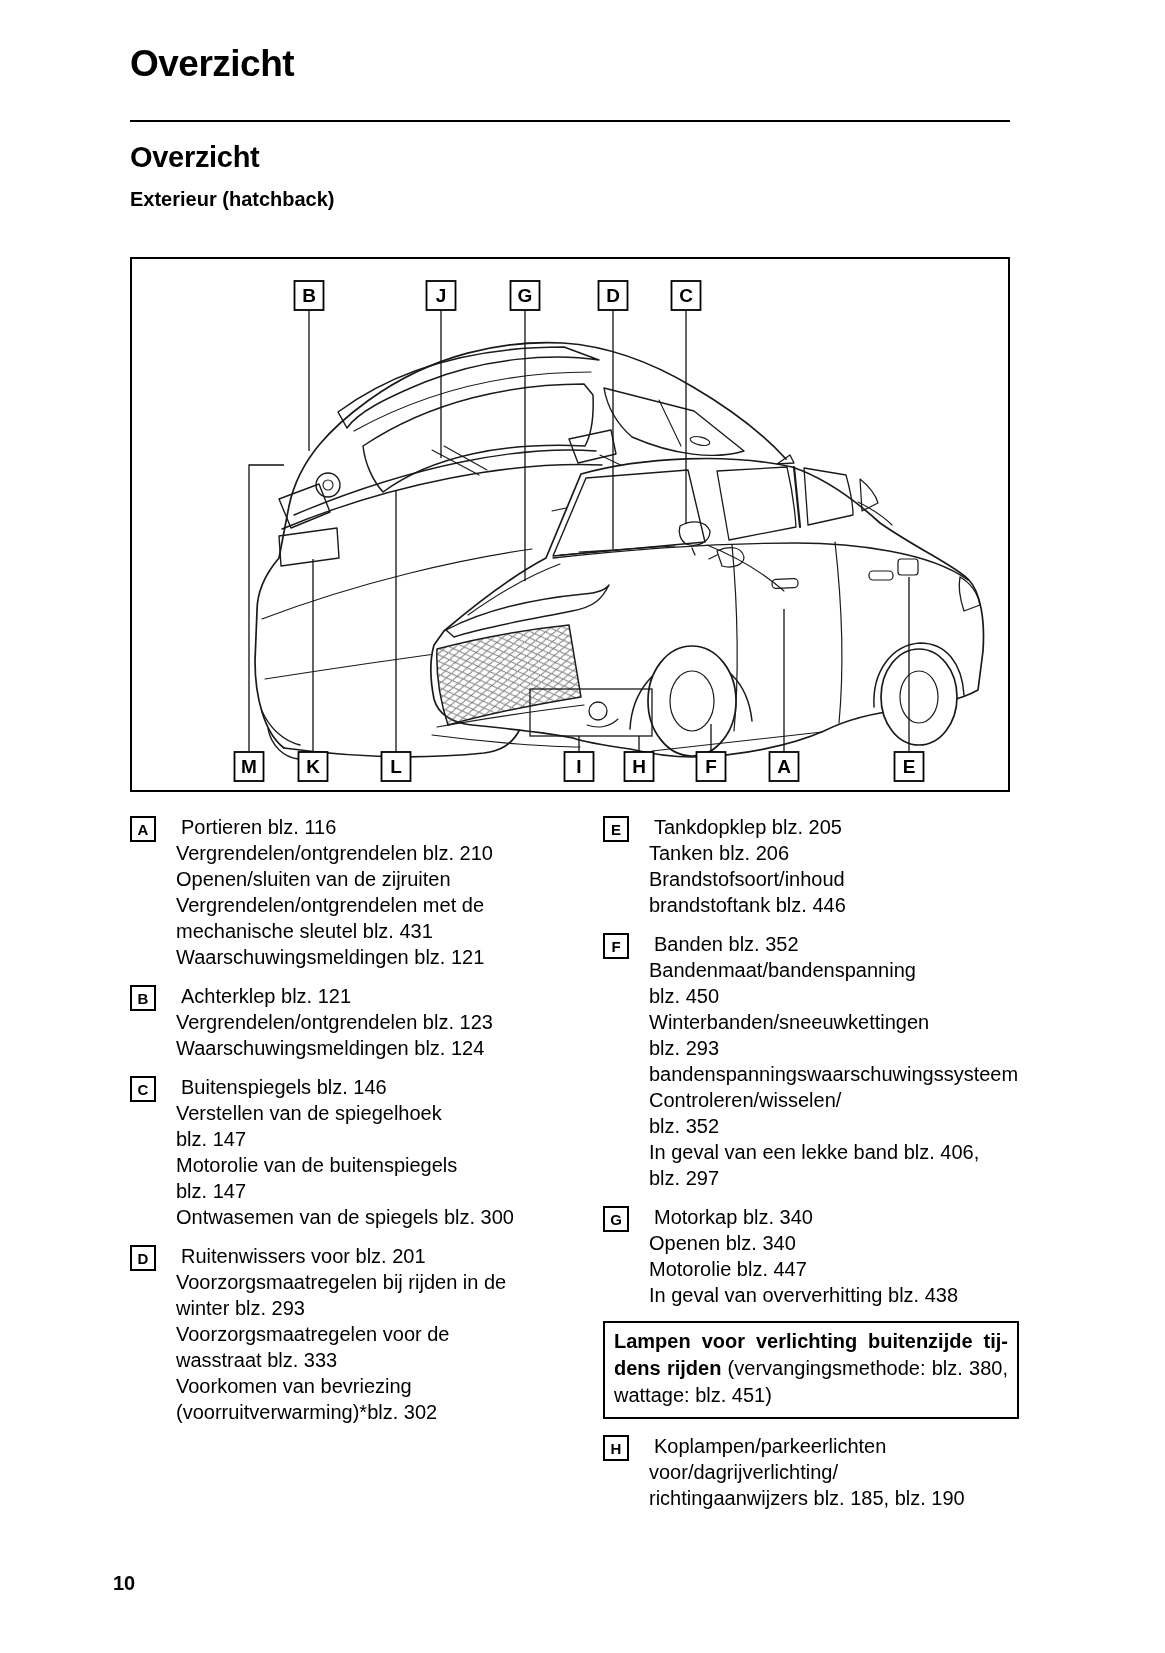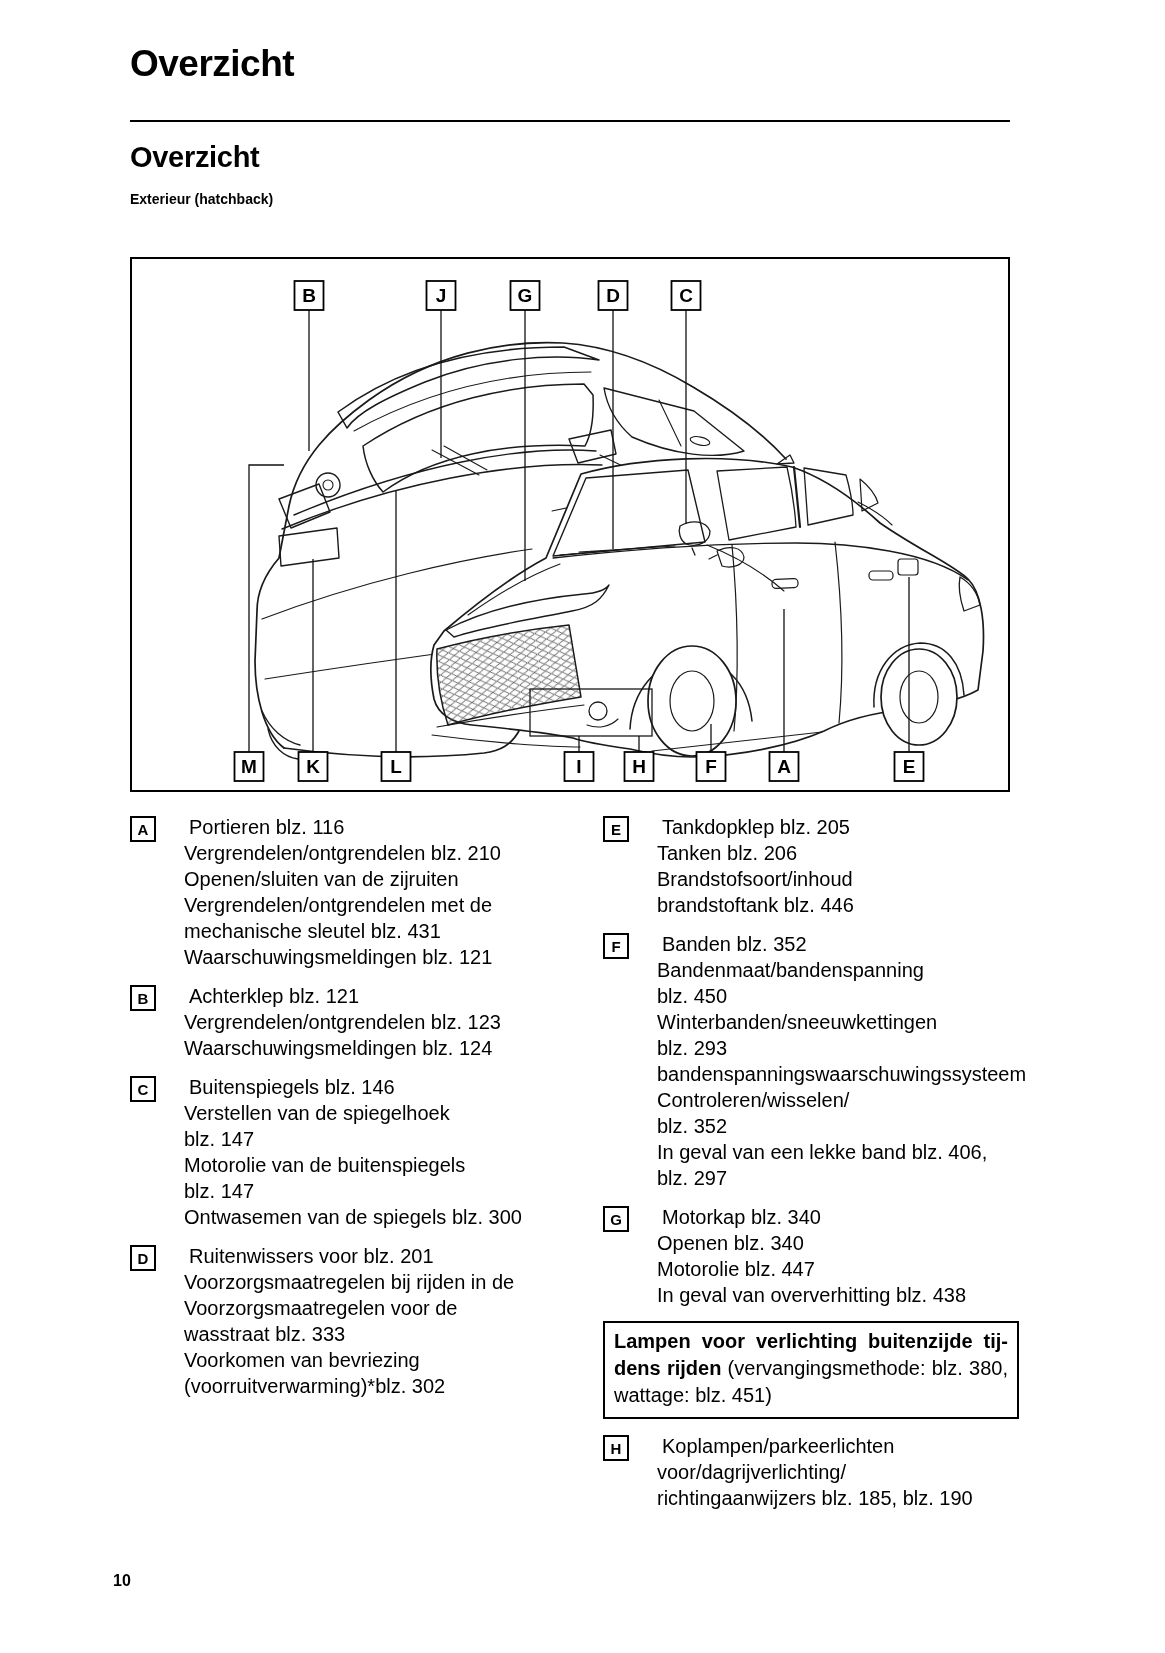--- a/index.html
+++ b/index.html
@@ -2,37 +2,37 @@
 <html><head>
 <meta charset="utf-8">
 <style>
   html,body{margin:0;padding:0;}
   body{width:1165px;height:1653px;background:#fff;color:#000;
        font-family:"Liberation Sans",sans-serif;position:relative;overflow:hidden;}
   .content{position:absolute;left:130px;top:0;width:960px;}
   h1.pagetitle{font-size:37px;line-height:44px;font-weight:bold;margin:42px 0 0 0;letter-spacing:-0.5px;}
   .rule{width:880px;height:2px;background:#000;margin-top:34px;}
   h2.sectitle{font-size:29px;line-height:34px;font-weight:bold;margin:18px 0 0 0;letter-spacing:-0.3px;}
-  h3.subtitle{font-size:14px;line-height:23px;font-weight:bold;margin:14px 0 0 0;}
+  h3.subtitle{font-size:20px;line-height:23px;font-weight:bold;margin:14px 0 0 0;}
   .diagram{margin-top:46px;width:876px;height:531px;border:2px solid #000;position:relative;background:#fff;}
   .diagram svg{display:block;width:876px;height:531px;}
   .legend{display:flex;margin-top:22px;width:960px;align-items:flex-start;}
   .col{display:block;}
   .col-left{width:473px;flex:none;}
   .col-right{width:480px;flex:none;}
   .item{display:flex;margin:0 0 13px 0;}
   .badge{width:22px;height:22px;border:2px solid #000;flex:none;margin-top:2px;
          display:flex;align-items:center;justify-content:center;
          font-size:15px;font-weight:bold;background:#fff;}
-  .itext{margin-left:28px;font-size:20px;line-height:26px;white-space:nowrap;}
+  .itext{margin-left:20px;font-size:20px;line-height:26px;white-space:nowrap;}
   .ititle{padding-left:5px;}
   .note{border:2px solid #000;width:394px;padding:5px 9px 8px 9px;margin:6px 0 14px 0;
         font-size:20px;line-height:27px;text-align:justify;hyphens:manual;}
   .note .nb{font-weight:bold;}
-  .pagenum{position:absolute;left:113px;top:1572px;font-size:16px;font-weight:bold;}
+  .pagenum{position:absolute;left:113px;top:1572px;font-size:20px;font-weight:bold;}
   svg path,svg circle,svg ellipse,svg rect,svg line{vector-effect:none;}
 </style>
 </head>
 <body>
 
 <div class="content">
   <h1 class="pagetitle">Overzicht</h1>
   <div class="rule"></div>
   <h2 class="sectitle">Overzicht</h2>
   <h3 class="subtitle">Exterieur (hatchback)</h3>
@@ -227,20 +227,21 @@
             <div>blz. 147</div>
             <div>Ontwasemen van de spiegels blz. 300</div>
           </div>
   </div>
 
   <div class="item">
     <span class="badge">D</span>
     <div class="itext">
       <div class="ititle">Ruitenwissers voor blz. 201</div>
     <div>Voorzorgsmaatregelen bij rijden in de</div>
+            <div>winter blz. 293</div>
             <div>Voorzorgsmaatregelen voor de</div>
             <div>wasstraat blz. 333</div>
             <div>Voorkomen van bevriezing</div>
             <div>(voorruitverwarming)*blz. 302</div>
           </div>
   </div>
 </div>
     <div class="col col-right">
       <div id="col-right-items">
   <div class="item">

